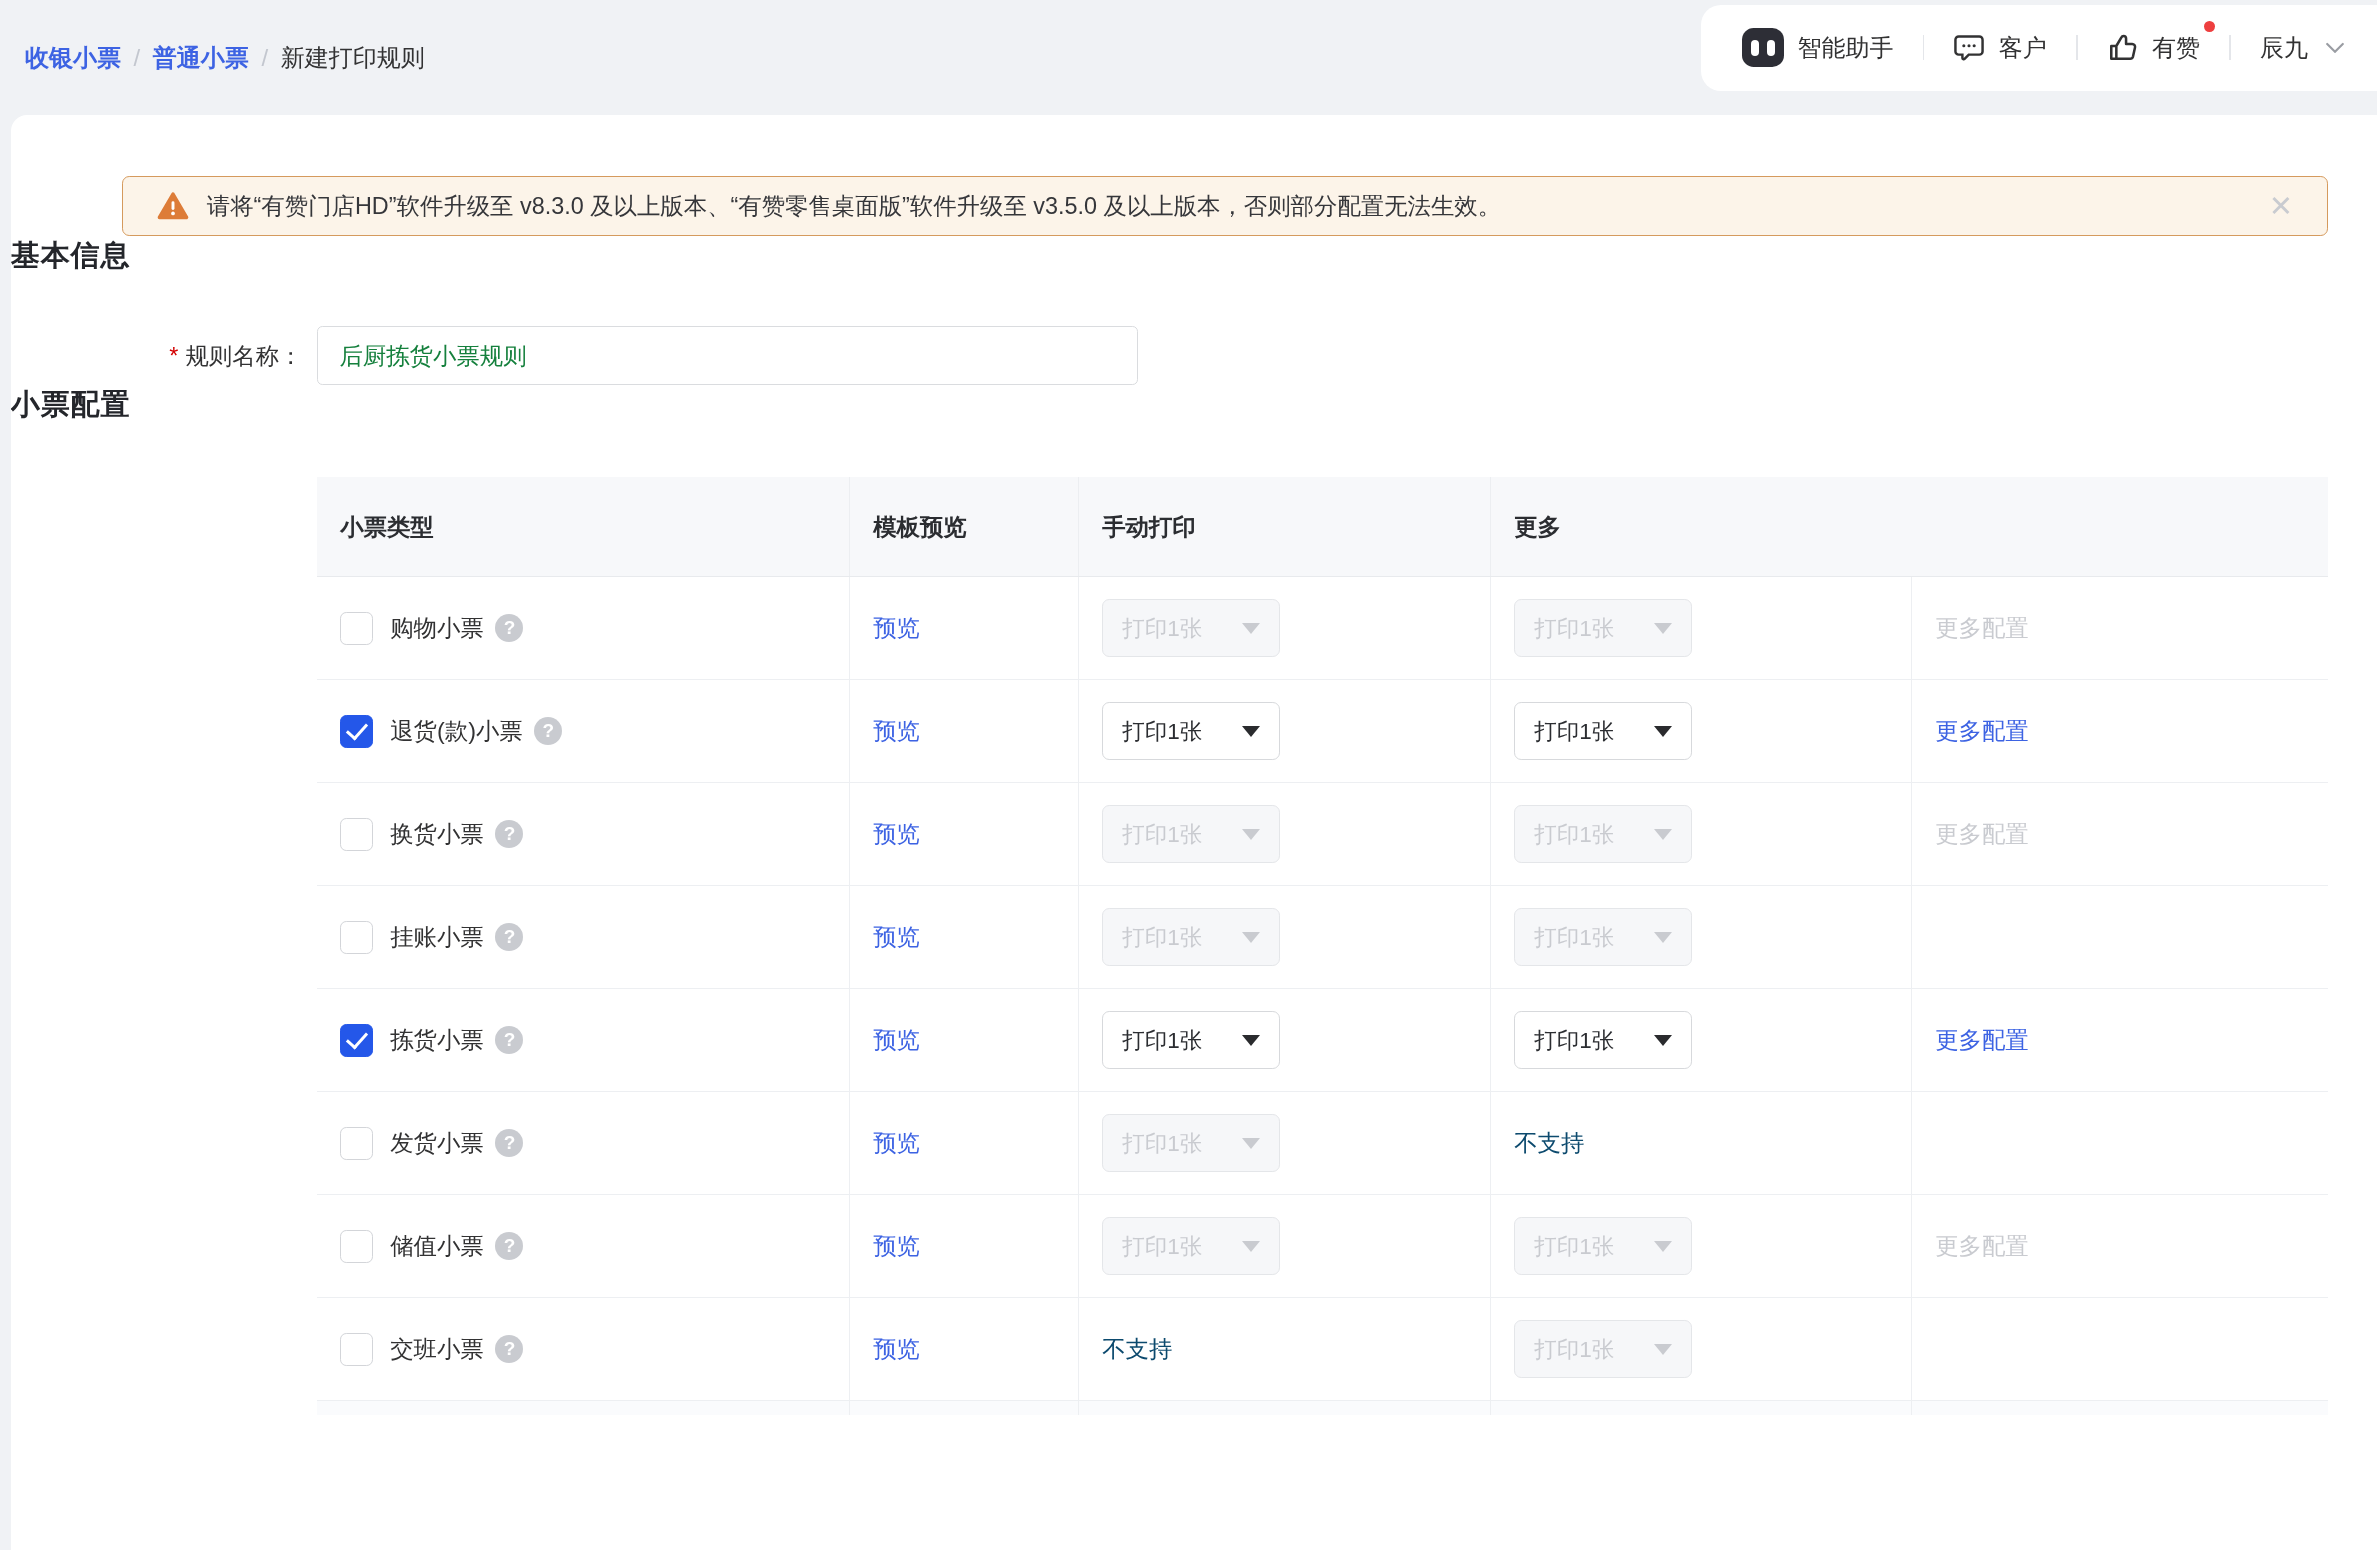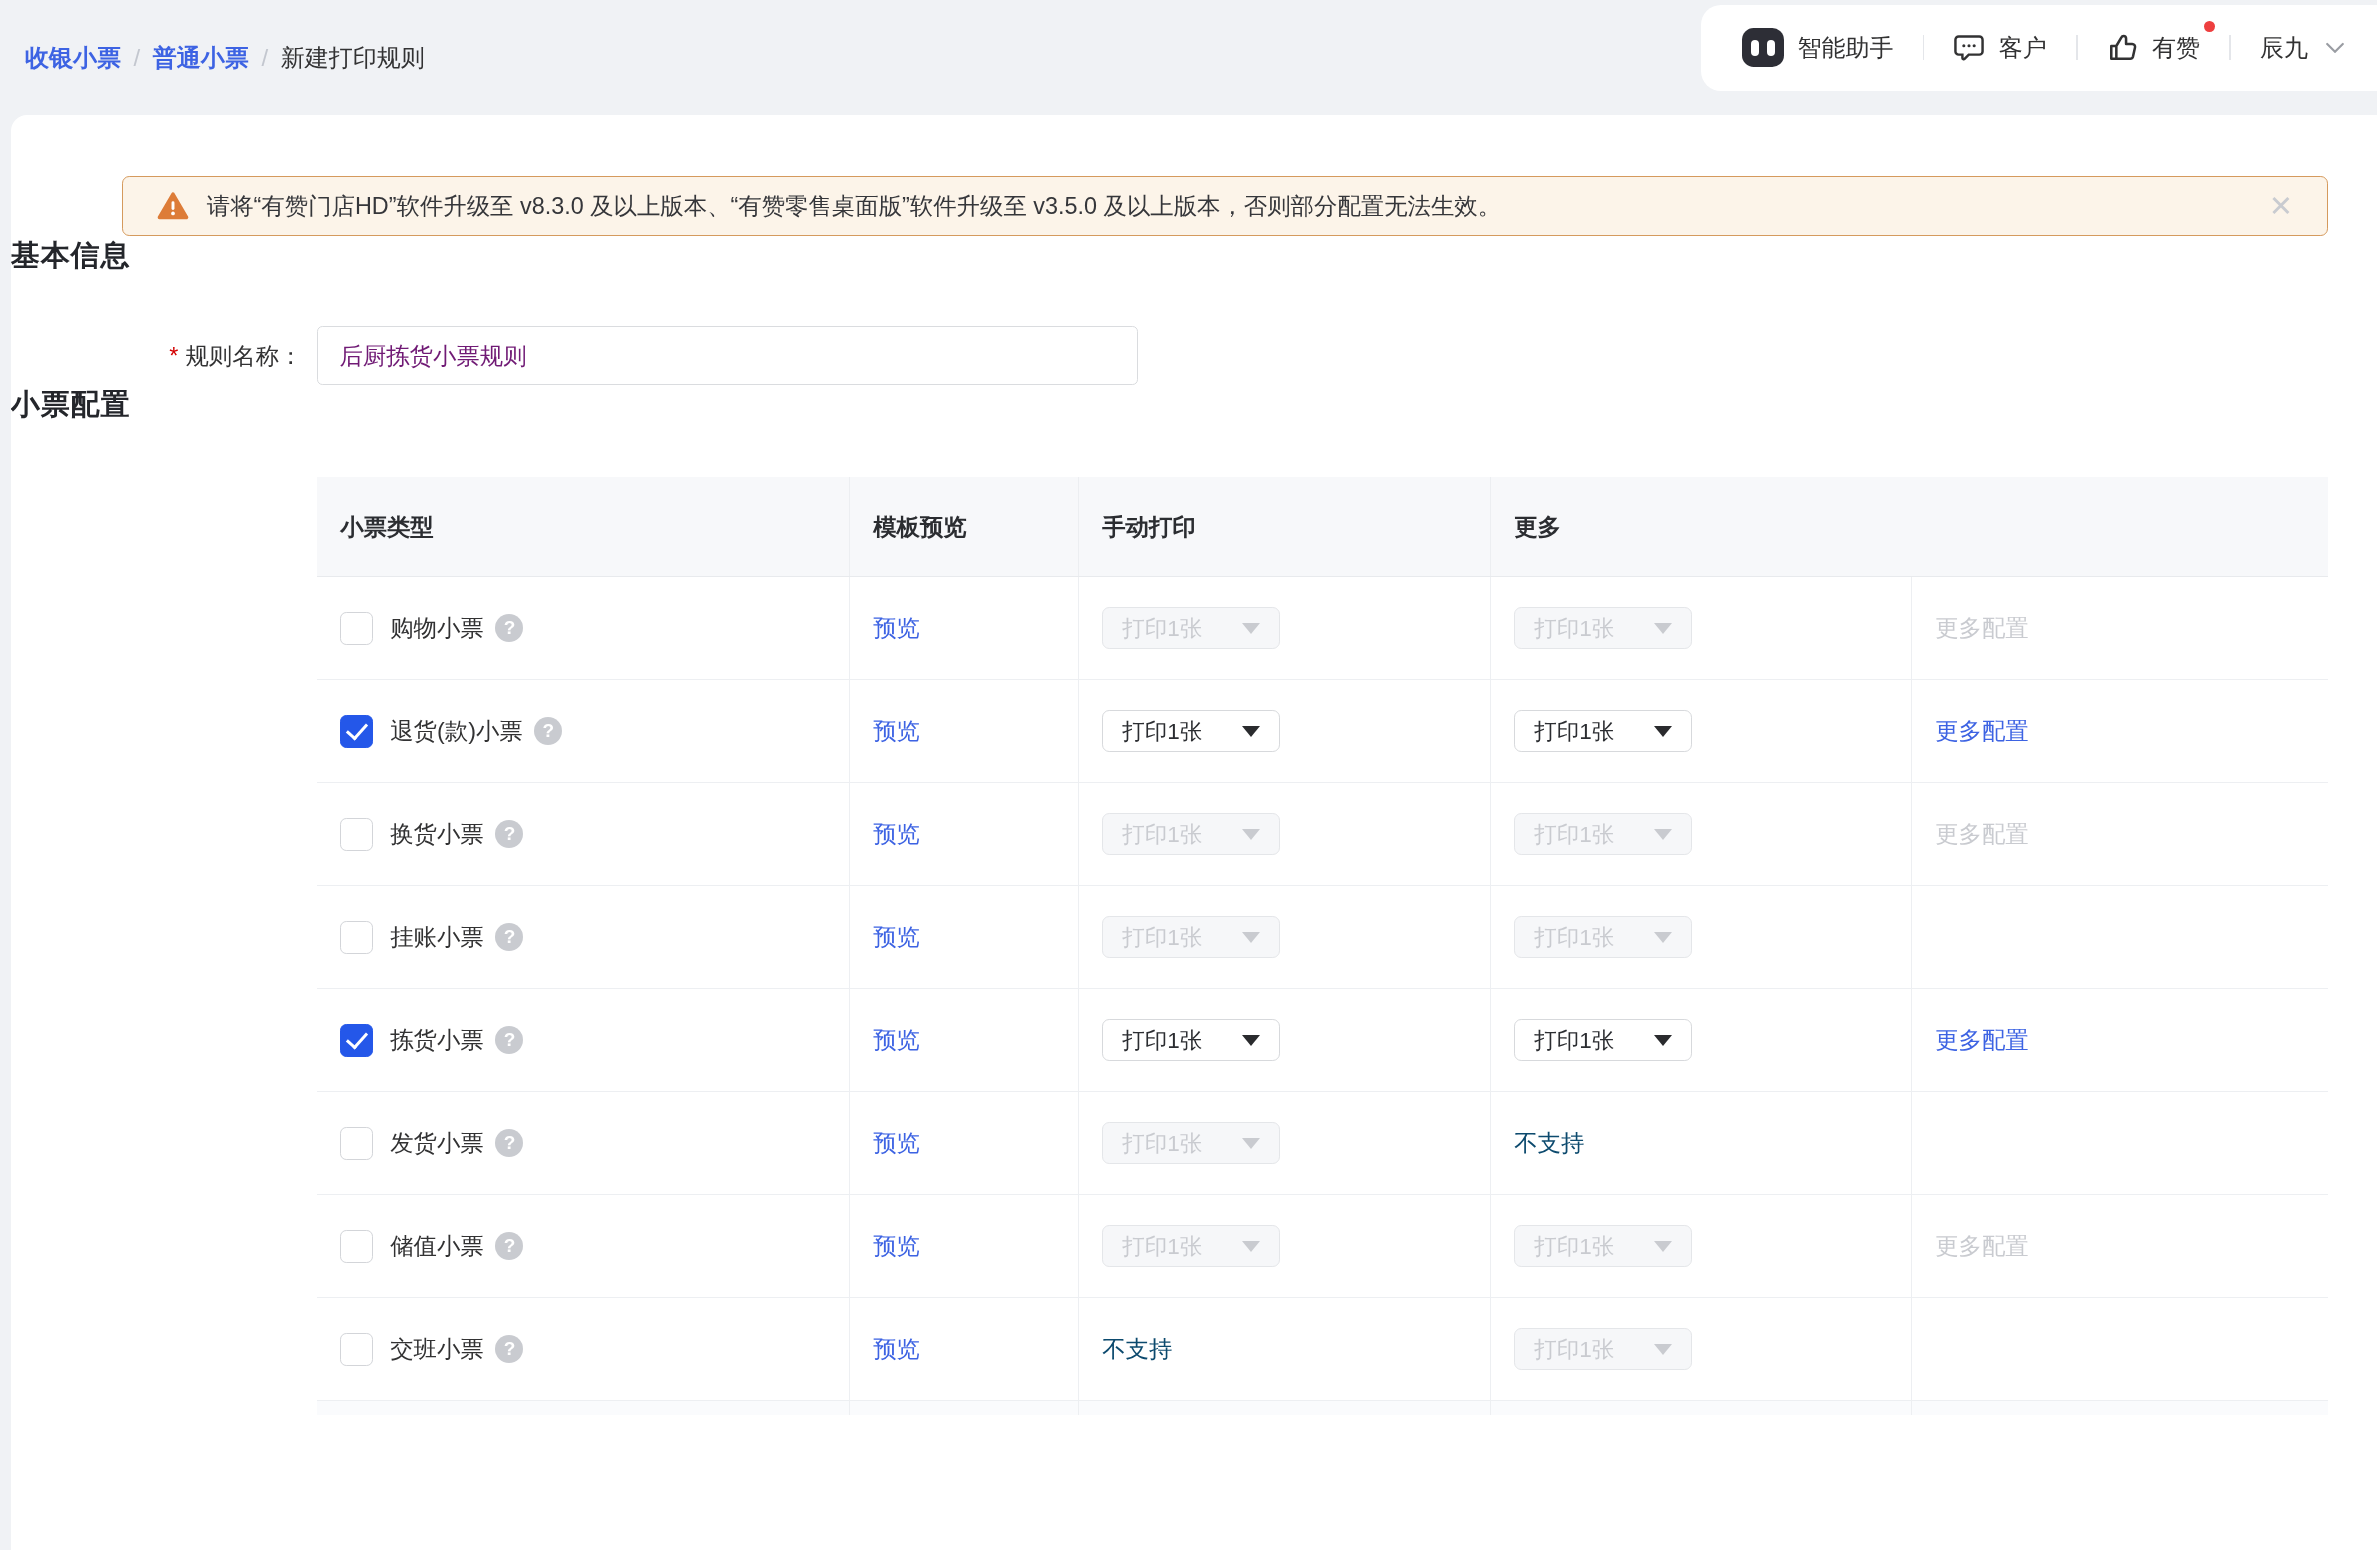--- a/index.html
+++ b/index.html
@@ -38,21 +38,21 @@
   .alert-close{margin-left:auto;color:#c9cbd0;font-size:29px;line-height:1;cursor:pointer;}
   
   h2.section{margin:0;font-size:29px;font-weight:700;color:#24262b;letter-spacing:0.9px;}
   .section-basic{margin:49px 0 0 111px;}
   .section-receipt{margin:81px 0 0 111px;}
   .form-row{margin-top:50px;display:flex;align-items:center;}
   .form-label{width:306px;box-sizing:border-box;padding-right:14.4px;text-align:right;font-size:23.4px;color:#323233;}
   .required{color:#d40000;margin-right:7.2px;}
   .text-input{
     width:821px;height:59px;box-sizing:border-box;border:1.8px solid #dadcdf;border-radius:5.4px;
-    font-size:23.4px;padding:0 21.6px;color:#701a75;background:#fff;outline:none;
+    font-size:23.4px;padding:0 21.6px;color:#15803d;background:#fff;outline:none;
     font-family:"Liberation Sans","DejaVu Sans",sans-serif;
   }
   
   .table{margin:52px 49px 0 306px;font-size:23.4px;text-align:center;}
   .thead,.tr{display:grid;grid-template-columns:533px 229px 412px 421px 417px;}
   .thead{height:99px;background:#f7f8fa;border-bottom:1.8px solid #e8eaed;}
   .th{display:flex;align-items:center;padding-left:23.4px;font-weight:600;color:#2b2d31;box-sizing:border-box;}
   .th:not(:last-child){border-right:1.8px solid #eceef1;}
   .tr{height:102px;border-bottom:1.8px solid #edeff2;}
   .td{display:flex;align-items:center;padding-left:23.4px;box-sizing:border-box;overflow:hidden;}
@@ -69,21 +69,21 @@
     border:solid #fff;border-width:0 3.6px 3.6px 0;transform:rotate(42deg);
   }
   .row-label{color:#323233;}
   .help{
     width:28px;height:28px;border-radius:50%;background:#c9cbd0;color:#fff;
     font-size:19px;font-weight:700;display:flex;align-items:center;justify-content:center;
     margin-left:11.7px;cursor:pointer;flex:none;
   }
   .link{color:#3d63e3;cursor:pointer;}
   .select{
-    width:178px;height:42px;box-sizing:border-box;border:1.8px solid #d7d9dc;border-radius:7.2px;background:#fff;
+    width:178px;height:58px;box-sizing:border-box;border:1.8px solid #d7d9dc;border-radius:7.2px;background:#fff;
     display:flex;align-items:center;justify-content:space-between;padding:0 19px;cursor:pointer;color:#2b2d31;font-size:22.5px;
   }
   .select .caret{width:0;height:0;border-left:9px solid transparent;border-right:9px solid transparent;border-top:11.7px solid #2a2b2e;flex:none;margin-left:10.8px;}
   .select.disabled{background:#f6f7f9;border-color:#e4e6e9;color:#c9cbd0;cursor:not-allowed;}
   .select.disabled .caret{border-top-color:#c9cbd0;}
   .more-link{color:#3d63e3;cursor:pointer;}
   .more-disabled{color:#c9cbd0;}
   .unsupported{color:#0c4a6e;}
 </style>
 </head>

